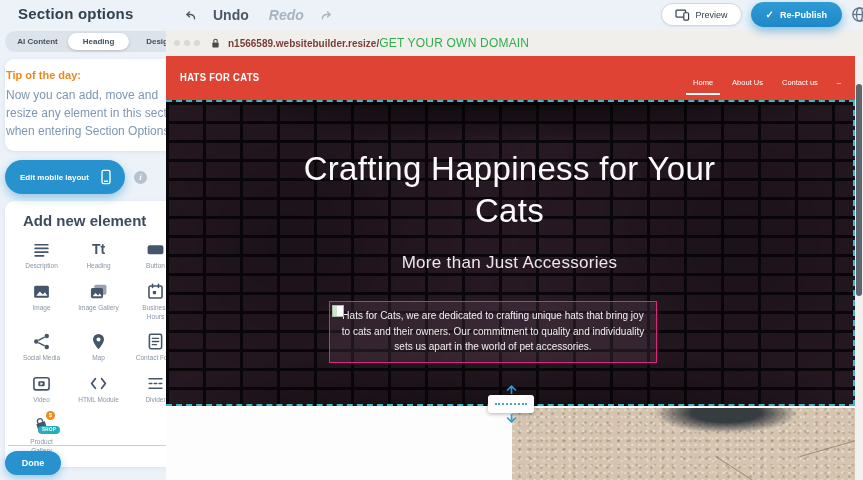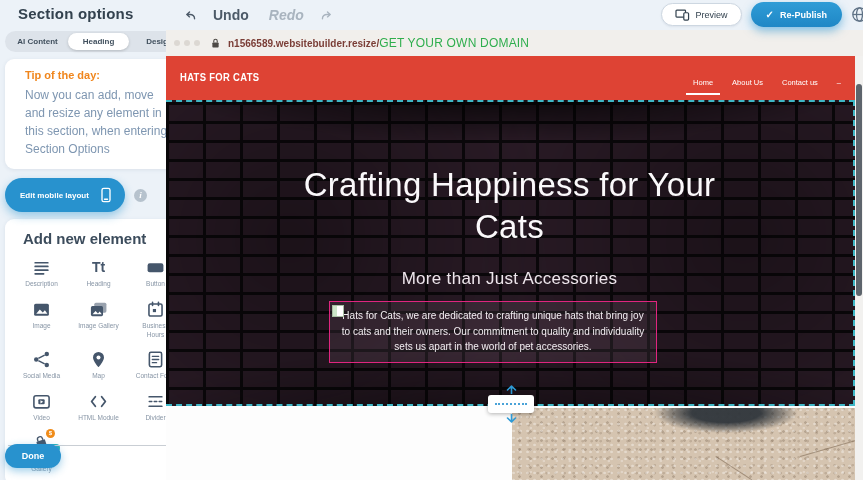--- a/index.html
+++ b/index.html
@@ -23,36 +23,36 @@
   .republish-btn { display:flex; align-items:center; gap:6px; height:25px; padding:0 15px; background:linear-gradient(#2f9cd6,#1f87c6); border:none; border-radius:14px; font-family:inherit; font-size:9px; font-weight:700; color:#fff; cursor:pointer; box-shadow:0 4px 10px rgba(40,146,206,.55); }
   .check { font-size:10px; }
   .globe-btn { background:none; border:none; padding:0; cursor:pointer; color:#5f7286; }
 
   
   .sidebar { position:absolute; left:0; top:30px; width:197px; bottom:0; }
   .tabs { margin:1px 5px 0; background:#dde3ea; border-radius:12px; display:flex; padding:2px; height:21px; }
   .tab { flex:1; border:none; background:none; border-radius:10px; font-family:inherit; font-size:8px; font-weight:700; color:#41505e; cursor:pointer; padding:0; }
   .tab.active { background:#fff; box-shadow:0 1px 3px rgba(0,0,0,.18); }
   .card { background:#fff; border-radius:9px; margin:7px 5px 0; box-shadow:0 1px 4px rgba(30,60,90,.09); }
-  .tip-card { padding:10px 20px 11px; }
+  .tip-card { padding:10px 1px 11px; }
   .tip-title { font-size:11px; font-weight:700; color:#f0861d; }
   .tip-body { margin-top:5px; font-size:12px; line-height:1.5; color:#7e96b1; }
   .mobile-row { display:flex; align-items:center; margin:9px 0 0 5px; }
   .mobile-btn { display:flex; align-items:center; gap:9px; height:34px; padding:0 11px 0 15px; background:#2892ce; border:none; border-radius:18px; font-family:inherit; font-size:8px; font-weight:700; color:#fff; cursor:pointer; box-shadow:0 4px 10px rgba(40,146,206,.45); }
   .info-icon { width:13px; height:13px; margin-left:9px; border-radius:50%; background:#b6c2cd; color:#fff; font-size:9px; font-weight:700; font-family:"Liberation Serif",serif; font-style:italic; display:flex; align-items:center; justify-content:center; cursor:pointer; }
   .elements-card { padding:11px 8px 12px; }
   .elements-title { font-size:15px; font-weight:600; color:#3c4c5c; padding-left:10px; }
   .el-grid { display:grid; grid-template-columns:repeat(3,1fr); row-gap:11px; margin-top:11px; }
   .el-item { display:flex; flex-direction:column; align-items:center; gap:3px; cursor:pointer; }
   .el-item .ic { color:#45566b; position:relative; }
   .el-label { font-size:6.5px; color:#8795a5; text-align:center; line-height:1.35; max-width:44px; }
   .badge-dollar { position:absolute; top:-5px; right:-4px; width:9px; height:9px; border-radius:50%; background:#f08c1a; color:#fff; font-size:6px; font-weight:700; display:flex; align-items:center; justify-content:center; }
   .badge-shop { position:absolute; bottom:1px; right:-9px; background:#27aebd; color:#fff; font-size:4.5px; font-weight:700; padding:1.5px 4px; border-radius:6px; letter-spacing:.3px; }
   .sidebar-divider { position:absolute; left:8px; right:11px; bottom:34px; border-top:1px solid #c9ced4; }
-  .done-btn { position:absolute; left:5px; bottom:12px; width:56px; height:24px; background:#2892ce; border:none; border-radius:13px; color:#fff; font-family:inherit; font-size:9px; font-weight:700; cursor:pointer; box-shadow:0 3px 8px rgba(40,146,206,.45); }
+  .done-btn { position:absolute; left:5px; bottom:5px; width:56px; height:24px; background:#2892ce; border:none; border-radius:13px; color:#fff; font-family:inherit; font-size:9px; font-weight:700; cursor:pointer; box-shadow:0 3px 8px rgba(40,146,206,.45); }
 
   
   .preview { position:absolute; left:166px; top:30px; right:0; bottom:0; background:#fdfdfd; }
   .browser-bar { position:absolute; top:0; left:0; right:0; height:26px; background:#f1efec; display:flex; align-items:center; padding-left:8px; }
   .dot { width:6px; height:6px; border-radius:50%; background:#dcd8d3; margin-right:4px; }
   .lock { margin-left:6px; color:#4e4a46; }
   .url { font-size:10px; font-weight:700; color:#7a3d36; margin-left:7px; }
   .domain-link { font-size:12px; font-weight:400; color:#2fae4e; letter-spacing:.2px; text-decoration:none; cursor:pointer; }
 
   .site-header { position:absolute; top:26px; left:0; width:689px; height:52px; background:#de4334; }
@@ -66,21 +66,21 @@
     background-color:#2a1b26;
     background-image:
       radial-gradient(ellipse 70% 25% at 50% -4%, rgba(0,0,0,.85), rgba(0,0,0,0) 70%),
       radial-gradient(ellipse 90% 45% at 50% 112%, rgba(0,0,0,.65), rgba(0,0,0,0) 70%),
       radial-gradient(circle at 18% 45%, rgba(0,0,0,.35), rgba(0,0,0,0) 45%),
       radial-gradient(circle at 84% 45%, rgba(0,0,0,.35), rgba(0,0,0,0) 45%),
       linear-gradient(to right, #0b080b 3px, rgba(0,0,0,0) 3px),
       linear-gradient(to bottom, #0b080b 3px, rgba(0,0,0,0) 3px);
     background-size:auto,auto,auto,auto,37px 19px,37px 19px;
   }
-  .hero-heading { margin:0 auto; padding-top:62px; max-width:450px; text-align:center; color:#fbf9fb; font-size:33px; font-weight:500; line-height:1.28; letter-spacing:.3px; }
+  .hero-heading { margin:0 auto; padding-top:46px; max-width:450px; text-align:center; color:#fbf9fb; font-size:33px; font-weight:500; line-height:1.28; letter-spacing:.3px; }
   .hero-sub { margin-top:21px; text-align:center; color:#eee6ec; font-size:17px; font-weight:400; letter-spacing:.3px; }
   .hero-textbox { position:absolute; left:163px; top:199px; width:328px; border:1.5px solid #e0257f; background:rgba(210,170,200,.10); color:#f3eef2; font-size:10px; line-height:1.55; text-align:center; padding:6px 10px 7px; }
   .drag-handle { position:absolute; left:2px; top:3px; width:12px; height:12px; background:linear-gradient(90deg,#cbe6c8 0 45%,#fff 45%); border:1px solid #a8bfa4; }
 
   .below-area { position:absolute; top:378px; left:0; right:0; bottom:0; background:#fdfdfd; }
   .carpet { position:absolute; top:378px; left:346px; width:343px; bottom:0; overflow:hidden;
     background-color:#d5c4b0;
     background-image:
       radial-gradient(circle at 22% 28%, rgba(255,255,255,.35) 1px, rgba(0,0,0,0) 1.6px),
       radial-gradient(circle at 68% 62%, rgba(135,115,95,.4) 1px, rgba(0,0,0,0) 1.6px),

